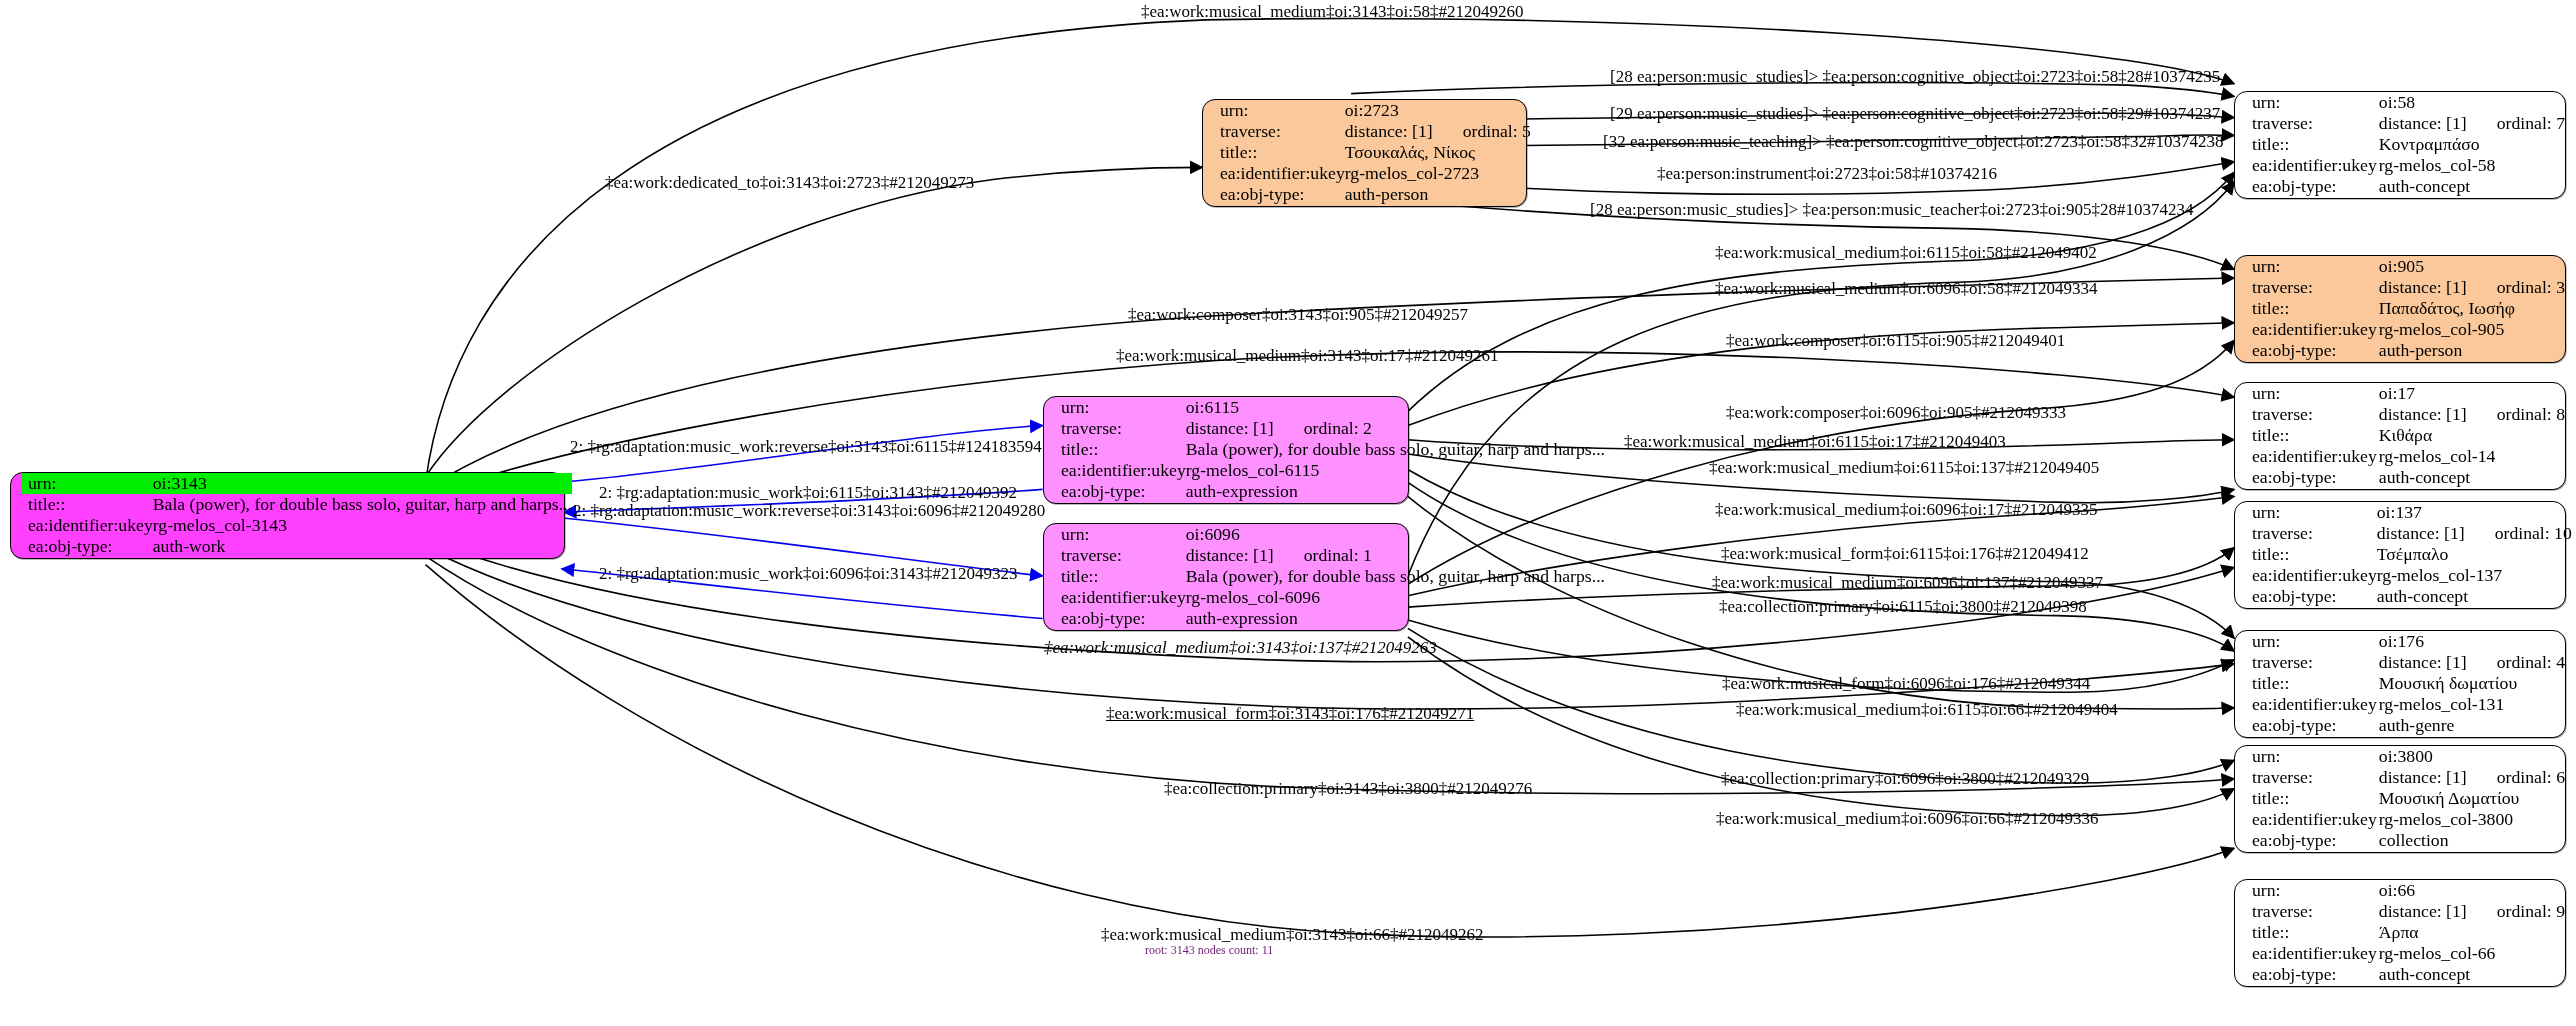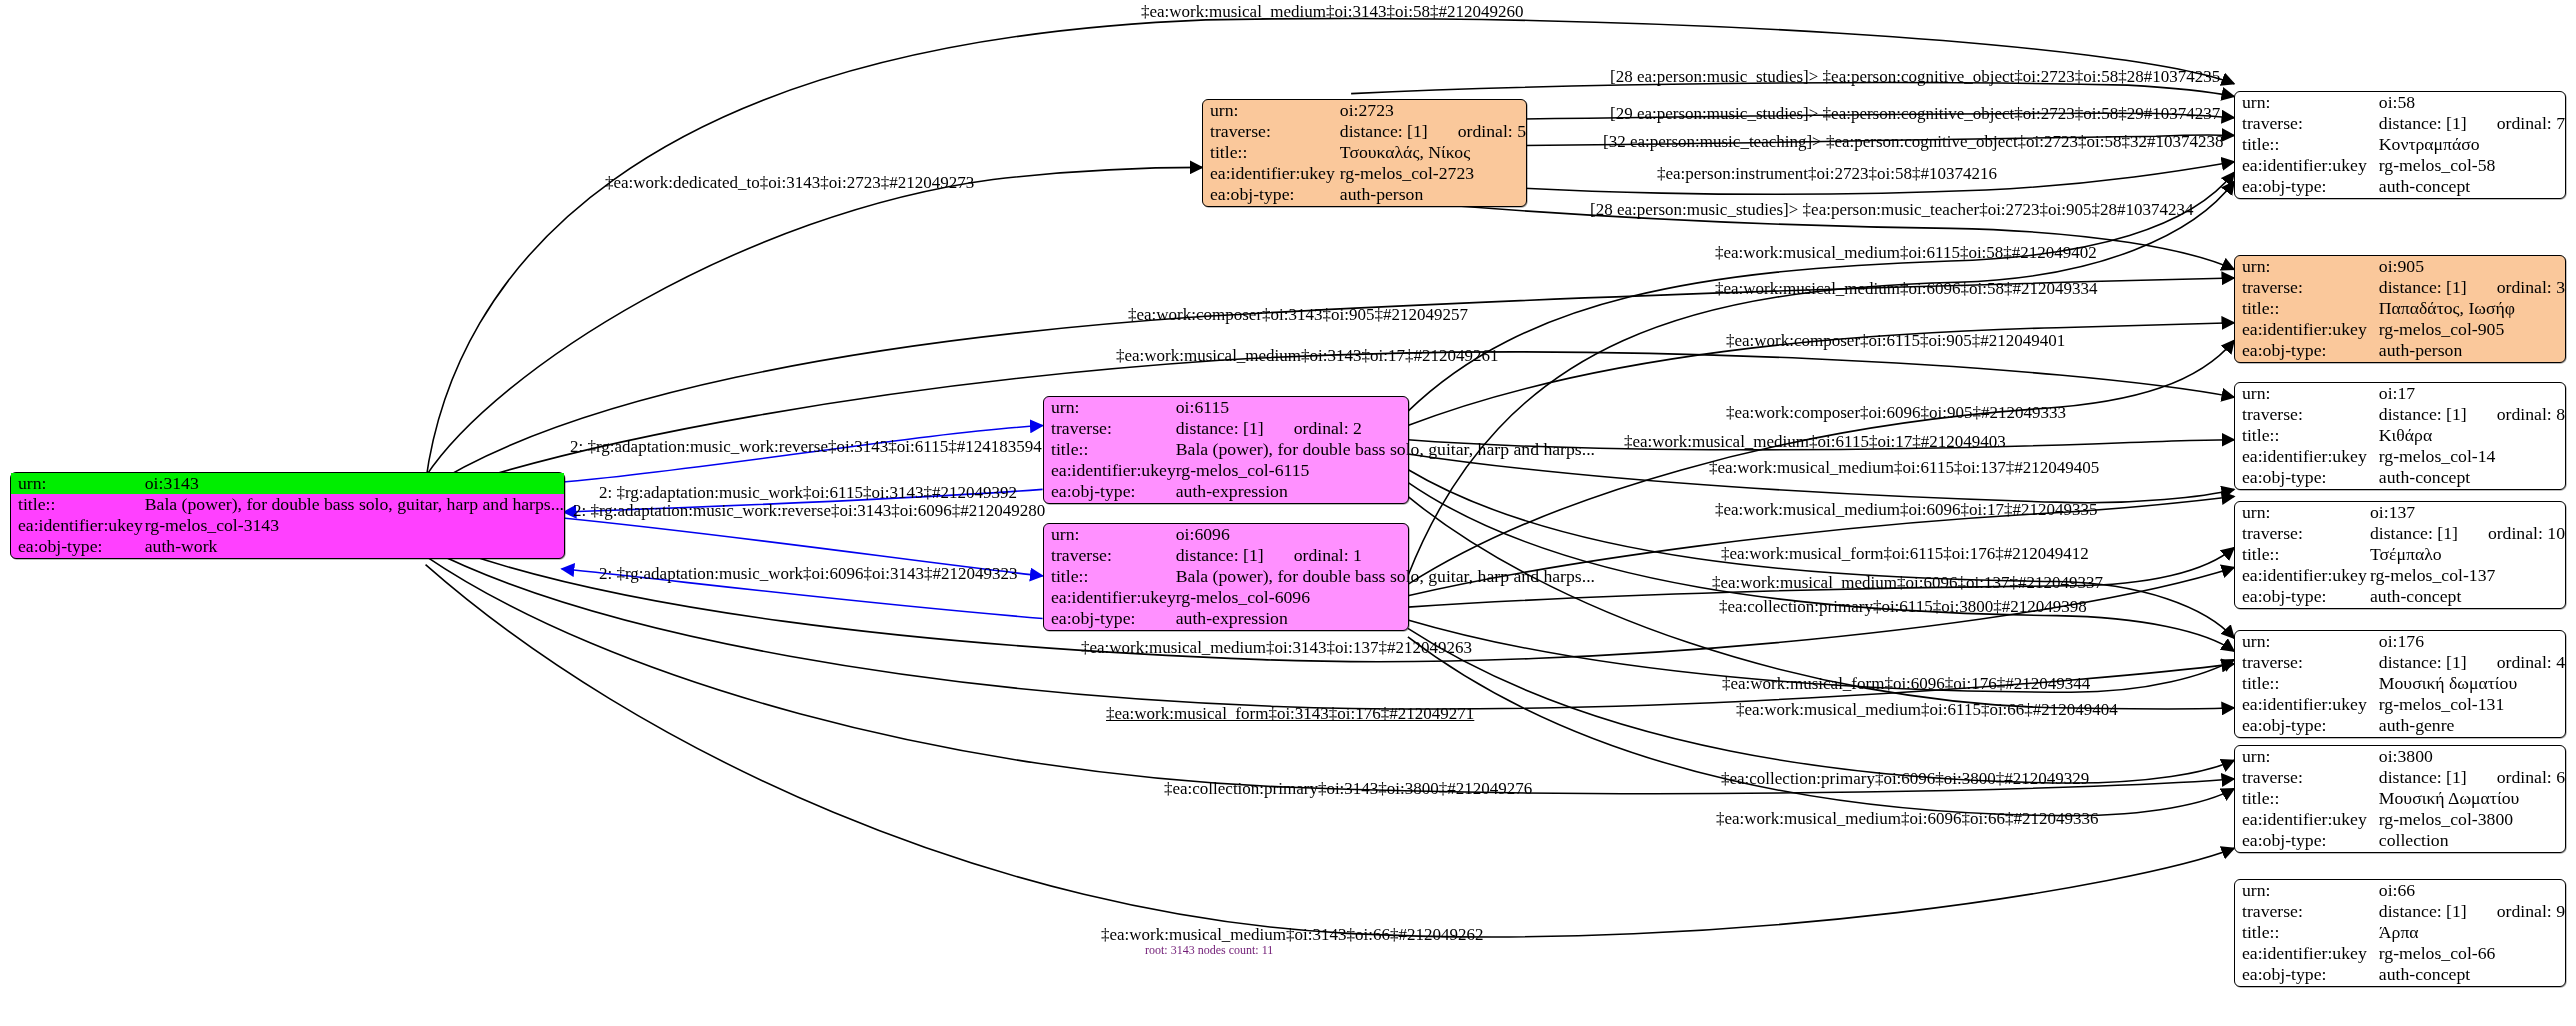--- a/index.html
+++ b/index.html
@@ -1,20 +1,20 @@
 <!DOCTYPE html>
 <html style="font-size:11.3px"><head>
 <meta charset="utf-8">
 <style>
   html,body{margin:0;padding:0;background:#ffffff;}
   body{font-family:"Liberation Serif","DejaVu Serif",serif;}
   #stage{position:relative;width:2576px;height:1027px;background:#fff;overflow:hidden;}
   #edge-layer{position:absolute;left:0;top:0;width:2576px;height:1027px;}
-  .node{position:absolute;border:1.4px solid #000;border-radius:6px;box-sizing:border-box;
-        background:#fff;box-shadow:0.7px 0.7px 0 rgba(0,0,0,.35);}
+  .node{position:absolute;border:1.4px solid #000;border-radius:13px;box-sizing:border-box;
+        background:#fff;box-shadow:0.7px 0.7px 0 rgba(0,0,0,.35);padding-left:10px;}
   .node table{border-collapse:collapse;width:100%;height:100%;}
   .node td{font-size:17.7px;line-height:1.12;padding:0.7px 0 0.7px 7px;white-space:nowrap;color:#000;vertical-align:middle;}
   .node td.k{width:142px;}
   .node td.v{padding-left:0;}
   .node.wide td.k{width:163px;}
   .node .ordcell{padding-left:0;}
   .node .ord{display:inline-block;margin-left:30px;}
   .hl{background:#00ee00;}
   .n-root{background:#ff40ff;}
   .n-expr{background:#ff90ff;}
@@ -428,21 +428,21 @@
   <div class="elabel" style="left:1624px;top:433px;">‡ea:work:musical_medium‡oi:6115‡oi:17‡#212049403</div>
   <div class="elabel" style="left:1709px;top:459px;">‡ea:work:musical_medium‡oi:6115‡oi:137‡#212049405</div>
   <div class="elabel" style="left:570px;top:438px;">2: ‡rg:adaptation:music_work:reverse‡oi:3143‡oi:6115‡#124183594</div>
   <div class="elabel" style="left:599px;top:484px;">2: ‡rg:adaptation:music_work‡oi:6115‡oi:3143‡#212049392</div>
   <div class="elabel" style="left:573px;top:502px;">2: ‡rg:adaptation:music_work:reverse‡oi:3143‡oi:6096‡#212049280</div>
   <div class="elabel" style="left:599px;top:565px;">2: ‡rg:adaptation:music_work‡oi:6096‡oi:3143‡#212049323</div>
   <div class="elabel" style="left:1715px;top:501px;">‡ea:work:musical_medium‡oi:6096‡oi:17‡#212049335</div>
   <div class="elabel" style="left:1721px;top:545px;">‡ea:work:musical_form‡oi:6115‡oi:176‡#212049412</div>
   <div class="elabel" style="left:1712px;top:574px;">‡ea:work:musical_medium‡oi:6096‡oi:137‡#212049337</div>
   <div class="elabel" style="left:1719px;top:598px;">‡ea:collection:primary‡oi:6115‡oi:3800‡#212049398</div>
-  <div class="elabel" style="left:1081px;top:639px;">‡ea:work:musical_medium‡oi:3143‡oi:137‡#212049263</div>
+  <div class="elabel" style="left:1044px;top:639px;font-style:italic;">‡ea:work:musical_medium‡oi:3143‡oi:137‡#212049263</div>
   <div class="elabel" style="left:1722px;top:675px;">‡ea:work:musical_form‡oi:6096‡oi:176‡#212049344</div>
   <div class="elabel" style="left:1716px;top:701px;margin-left:20px;">‡ea:work:musical_medium‡oi:6115‡oi:66‡#212049404</div>
   <div class="elabel" style="left:1106px;top:705px;text-decoration:underline;">‡ea:work:musical_form‡oi:3143‡oi:176‡#212049271</div>
   <div class="elabel" style="left:1721px;top:770px;">‡ea:collection:primary‡oi:6096‡oi:3800‡#212049329</div>
   <div class="elabel" style="left:1716px;top:810px;">‡ea:work:musical_medium‡oi:6096‡oi:66‡#212049336</div>
   <div class="elabel" style="left:1164px;top:780px;">‡ea:collection:primary‡oi:3143‡oi:3800‡#212049276</div>
   <div class="elabel" style="left:1101px;top:926px;">‡ea:work:musical_medium‡oi:3143‡oi:66‡#212049262</div>
 
   <div class="footer" style="left:1145px;top:943px;">root: 3143 nodes count: 11</div>
 

